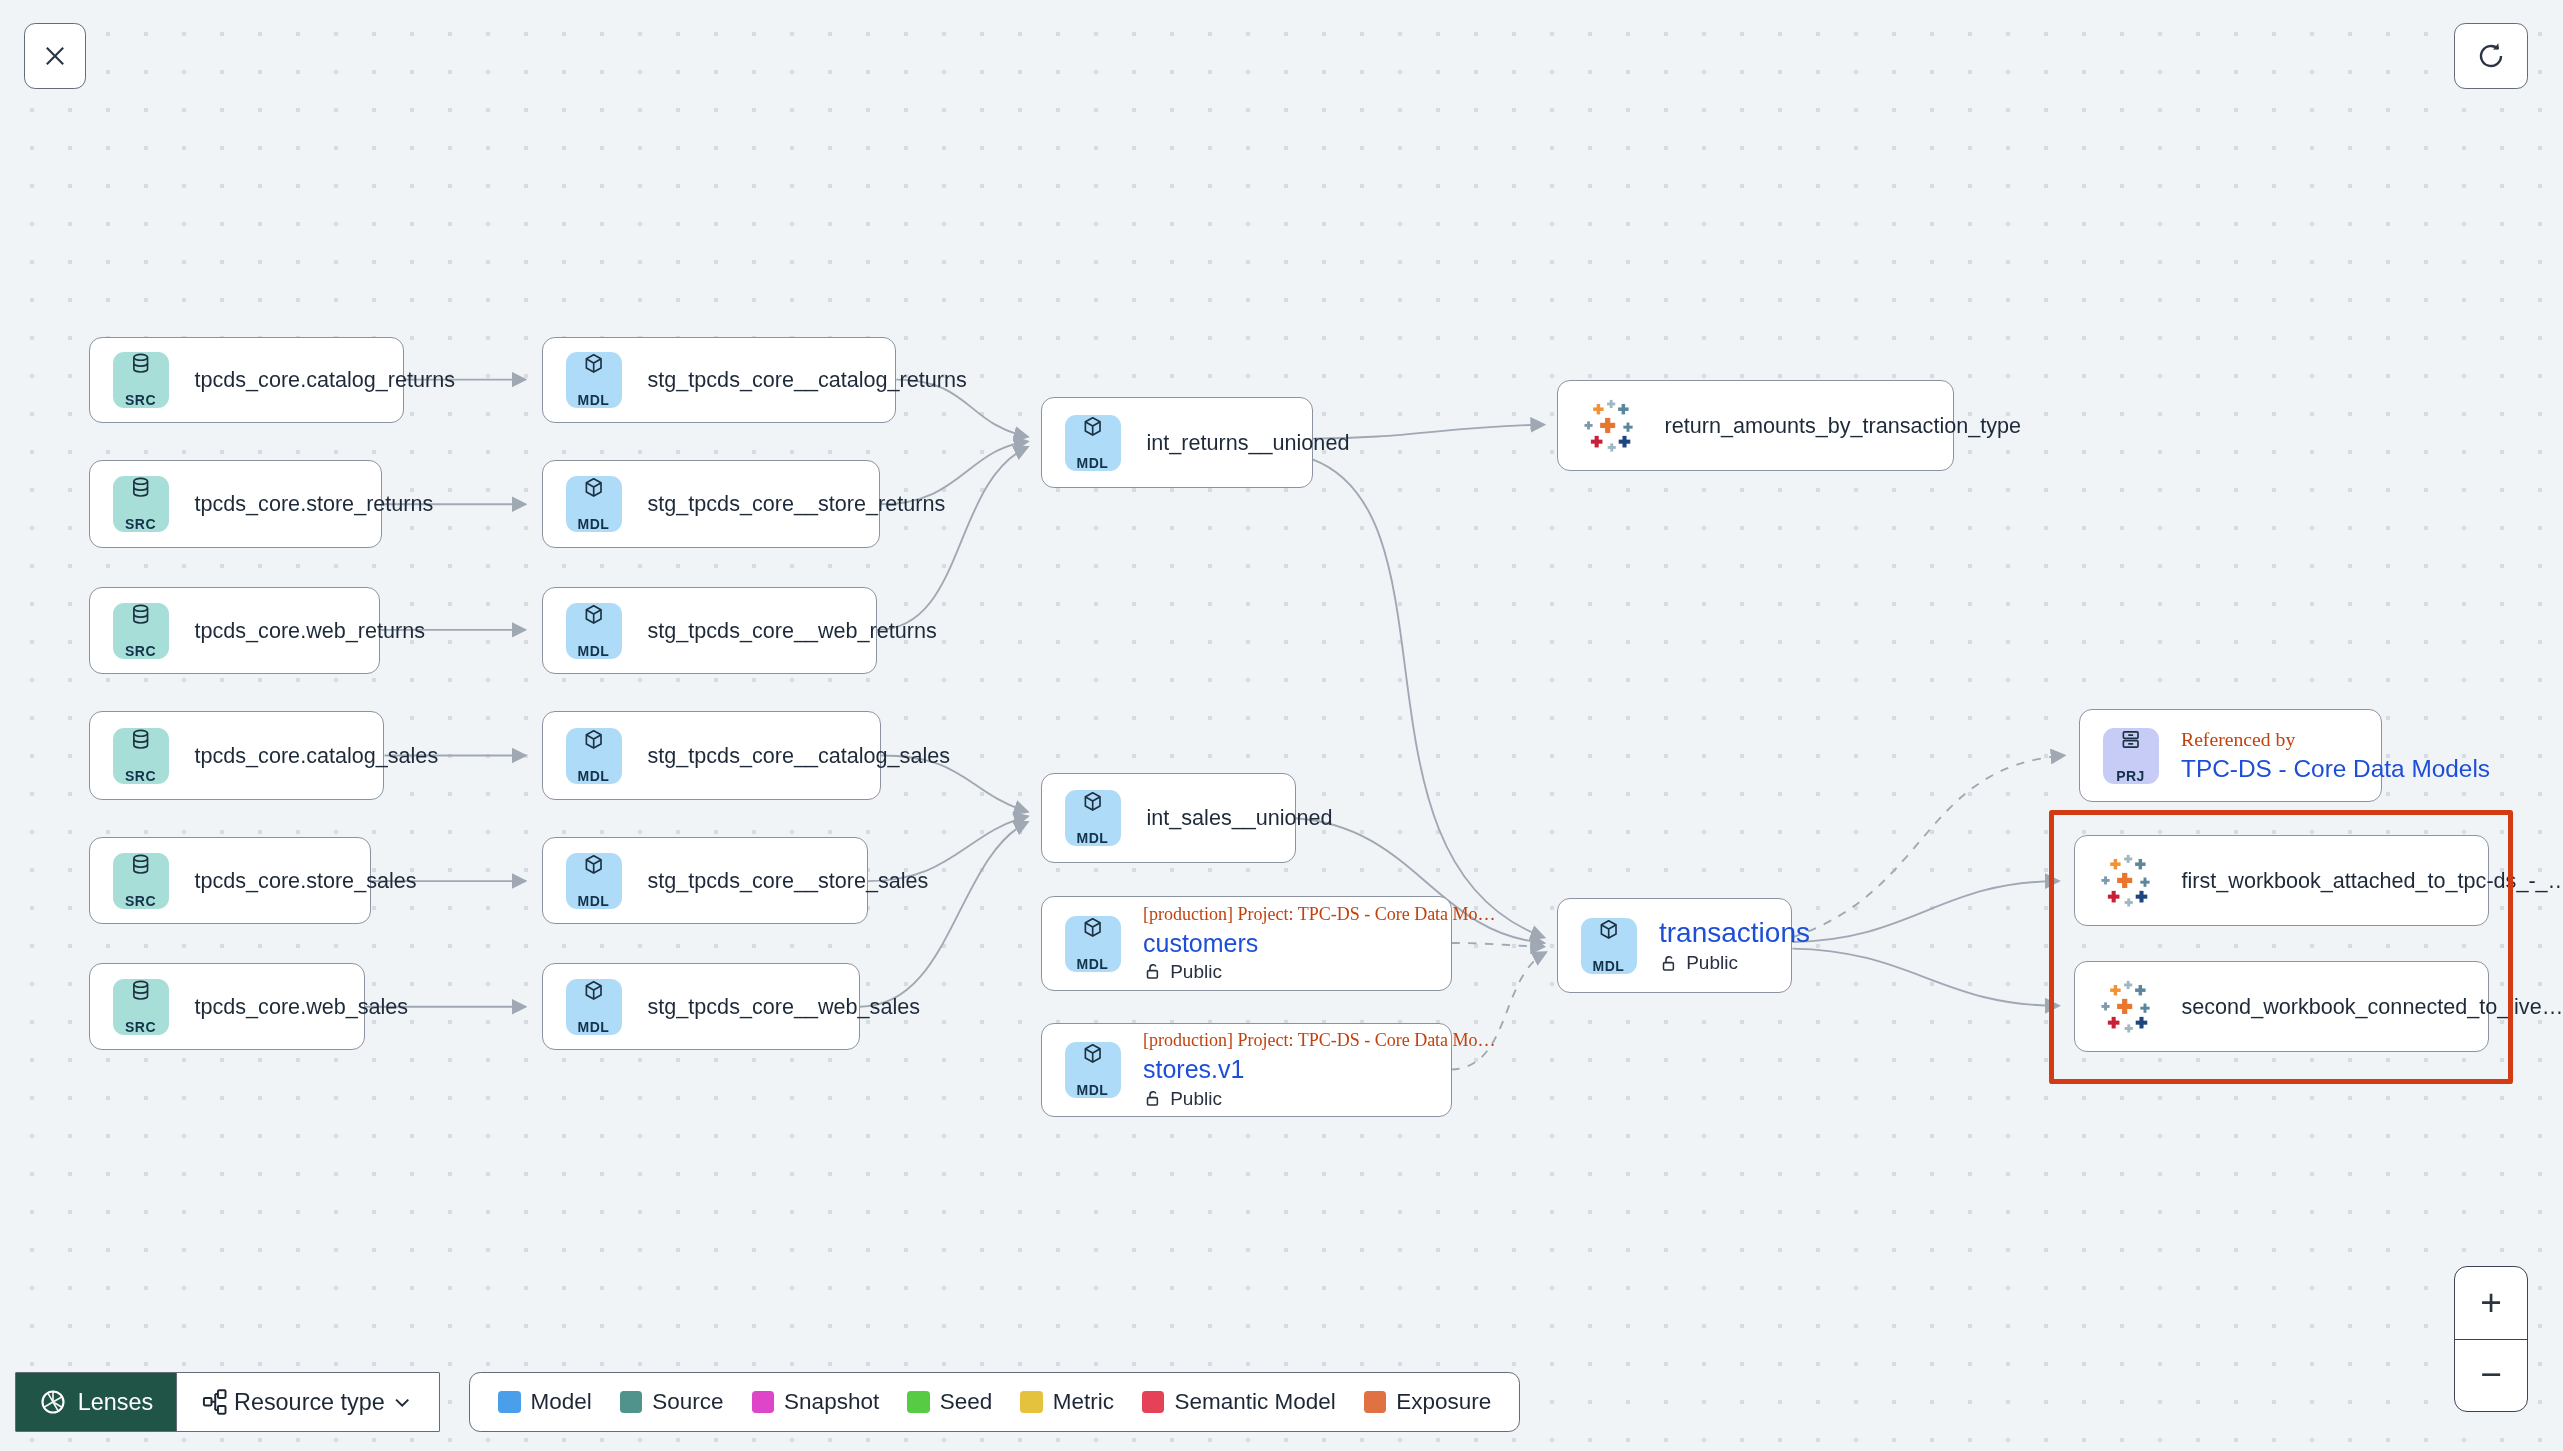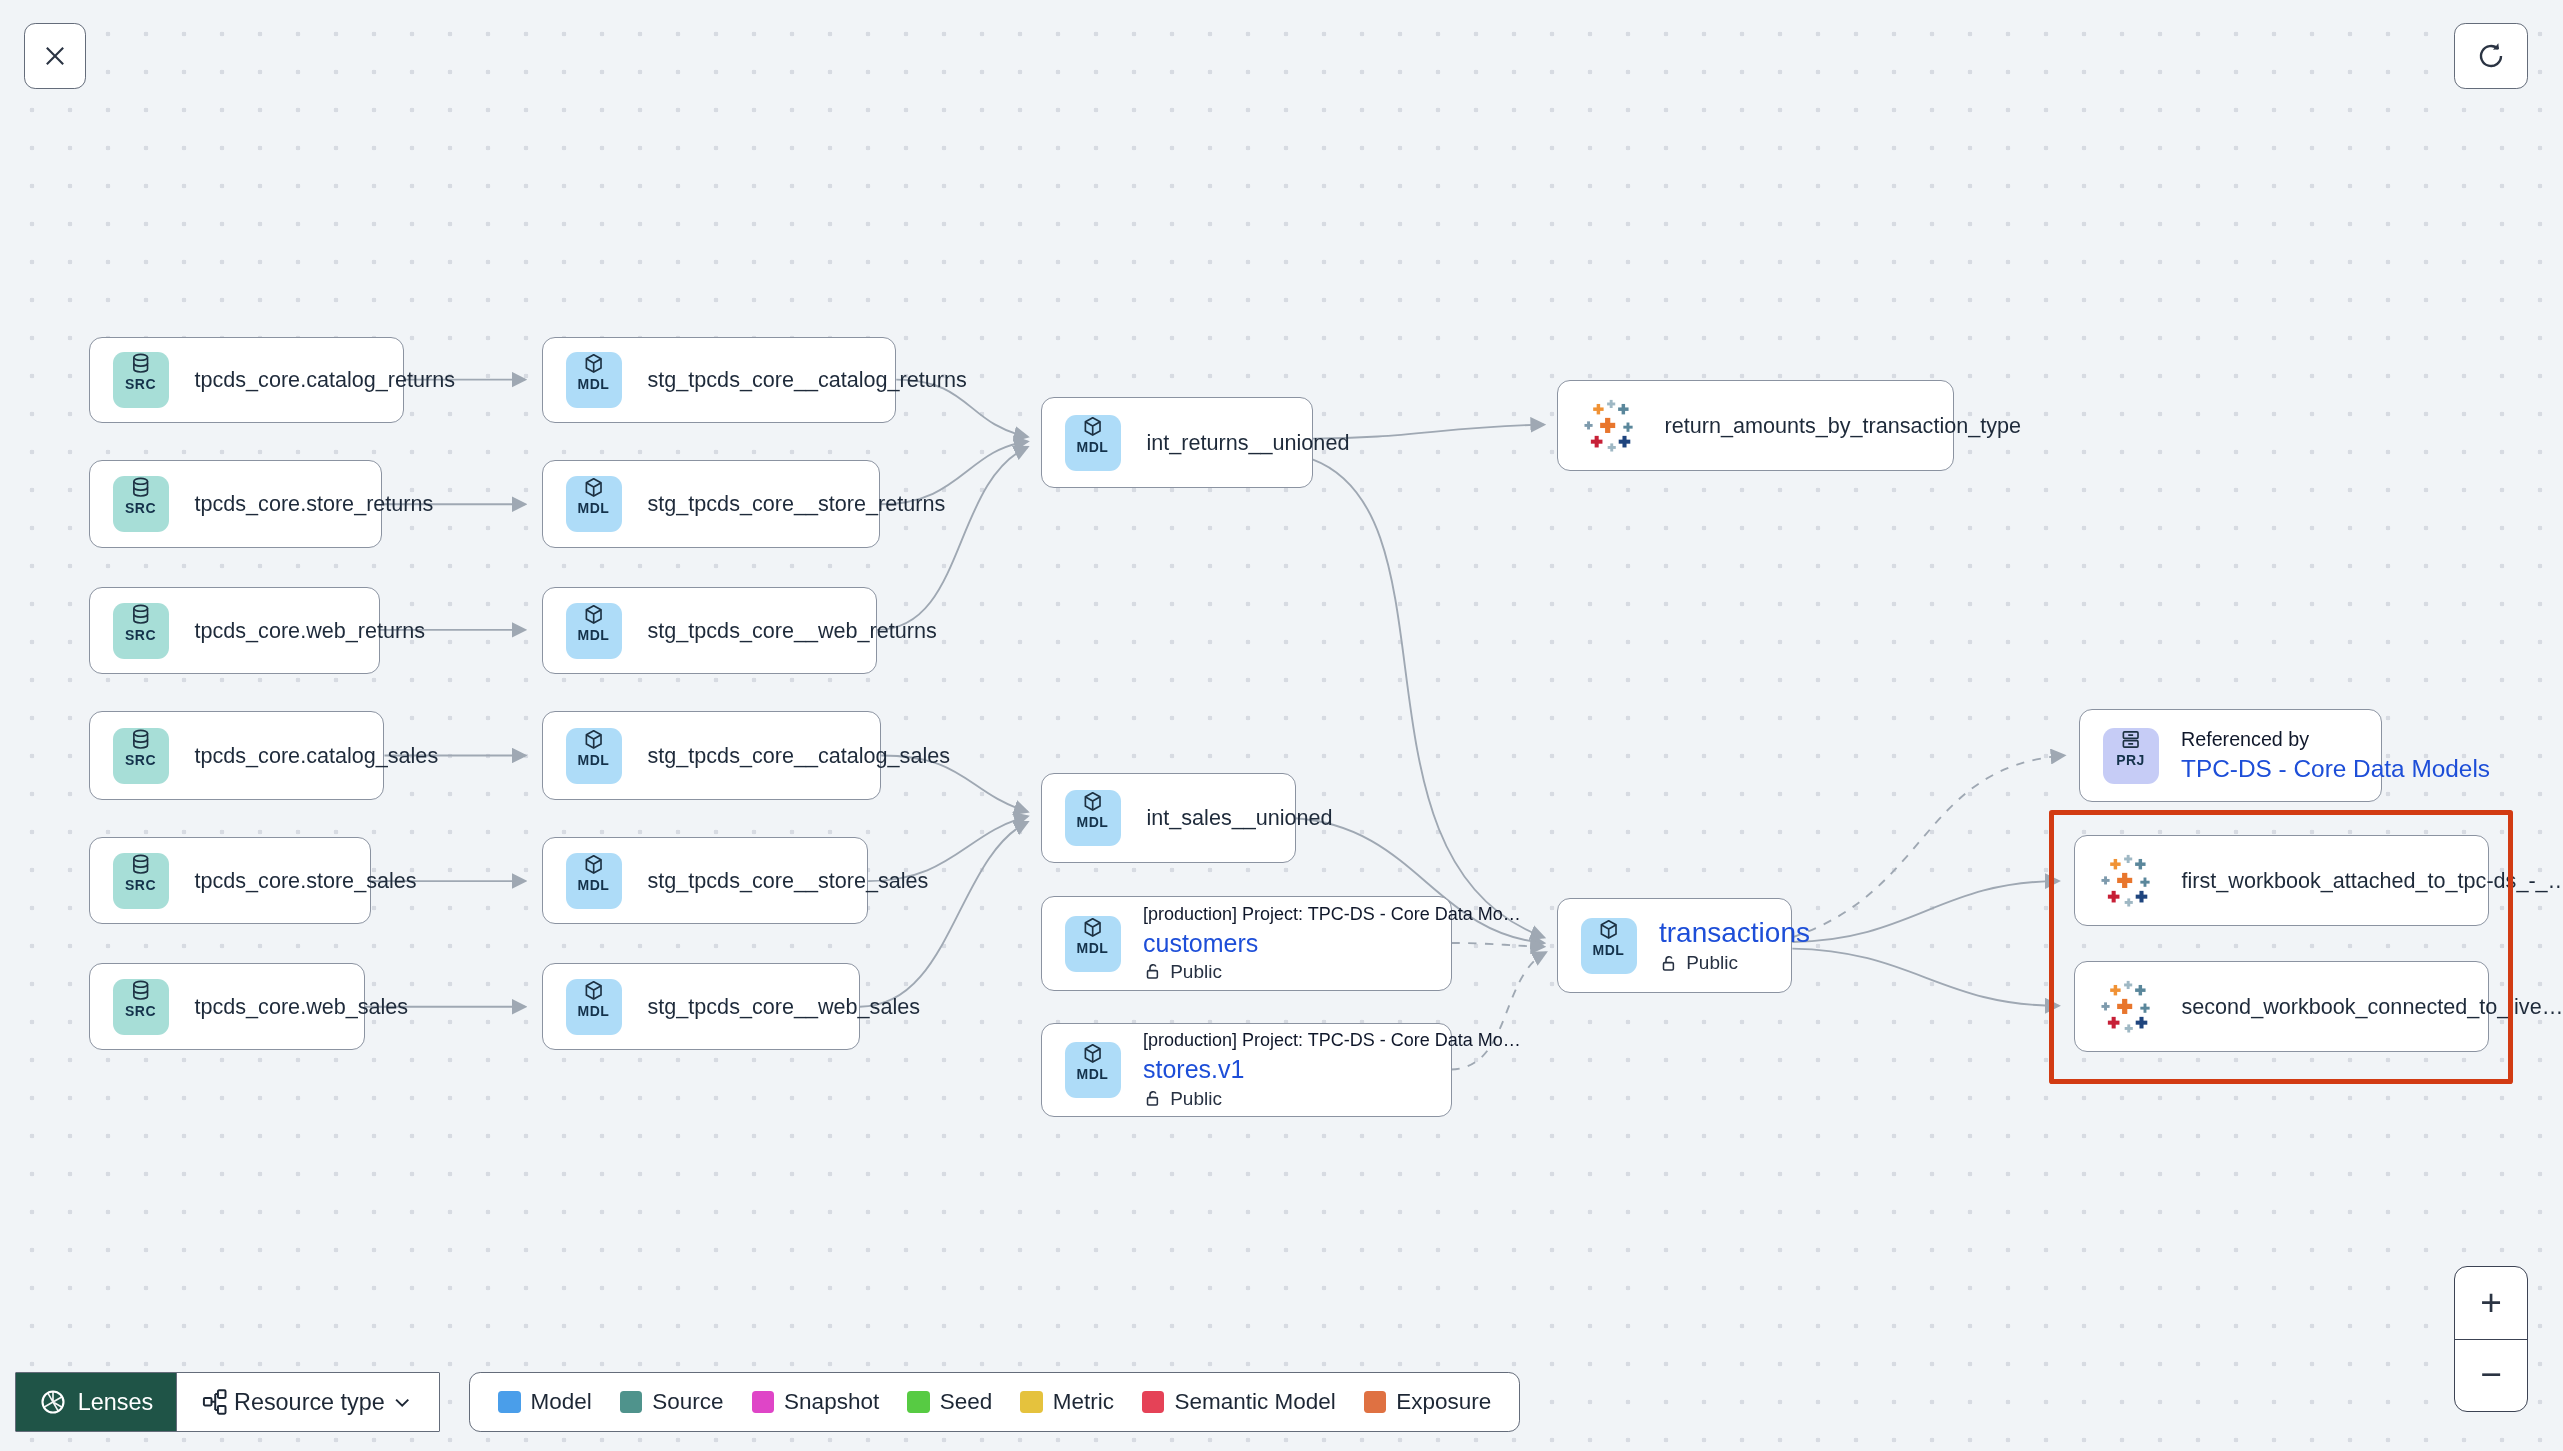--- a/index.html
+++ b/index.html
@@ -26,30 +26,30 @@
   }
   #refreshBtn{left:2454px; width:74px;}
   
   .node{
     position:absolute; box-sizing:border-box; background:#fff;
     border:1.9px solid #8b93a1; border-radius:13px;
     display:flex; align-items:center; padding-left:22.5px; gap:26px; cursor:pointer;
   }
   .badge{
     width:56px; height:56px; border-radius:11.2px; flex:0 0 auto;
-    display:flex; flex-direction:column; align-items:center; justify-content:flex-start;
+    display:flex; flex-direction:column; align-items:center; justify-content:space-between;
     color:#14324b;
   }
   .badge .btext{font-size:14px; font-weight:700; letter-spacing:0.5px; margin-top:0.9px;}
   .badge.src{background:#a7ded7;}
   .badge.mdl{background:#aedcf8;}
   .badge.prj{background:#c6ccf6;}
   .nlabel{font-size:21.6px; color:#1e2a3a; white-space:nowrap;}
   .ntext{display:flex; flex-direction:column; justify-content:center; gap:3.7px;}
-  .nproj{font-size:18px; color:#0f172a; white-space:nowrap;}
+  .nproj{font-size:18px; color:#c2410c; white-space:nowrap;font-family:Liberation Serif, serif;}
   .nname{font-size:25px; color:#1d4ed8; white-space:nowrap;}
   .naccess{display:flex; align-items:center; gap:7.5px; font-size:19px; color:#273142;}
   .tabicon{width:58px; height:58px; flex:0 0 auto;}
   
   #selBox{position:absolute; left:2049px; top:810px; width:464px; height:274px;
     border:5.6px solid #d23b13; border-radius:2.8px; box-sizing:border-box; pointer-events:none;}
   
   #edges{position:absolute; left:0; top:0;}
   .edge{fill:none; stroke:#9fa8b3; stroke-width:2px;}
   .edge.dash{stroke-dasharray:9 9;}

